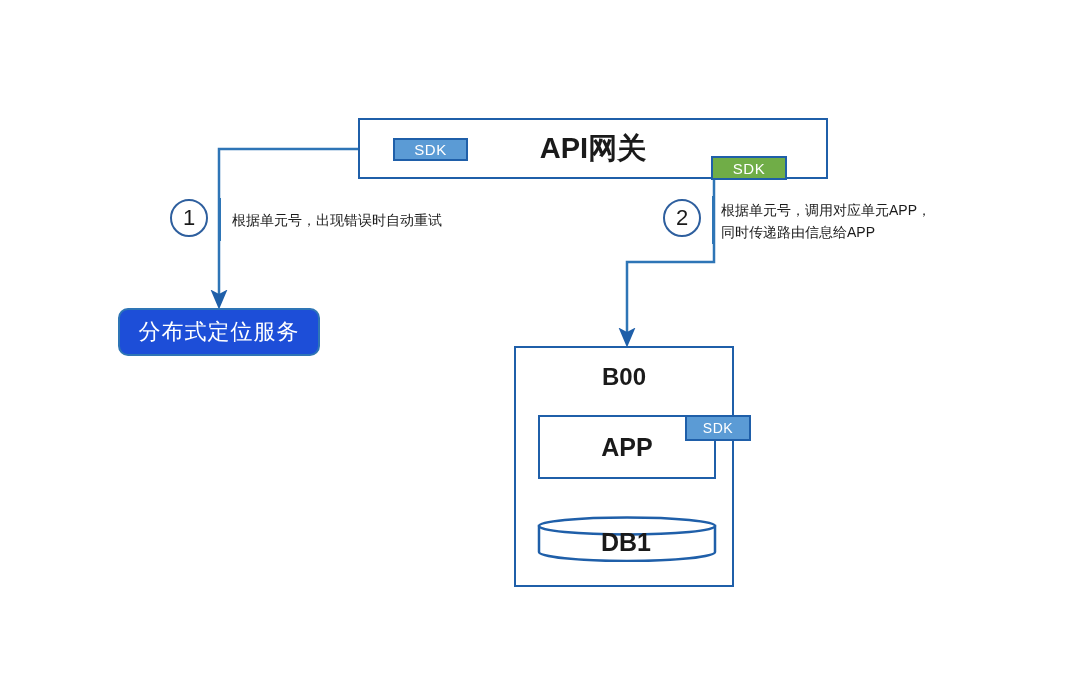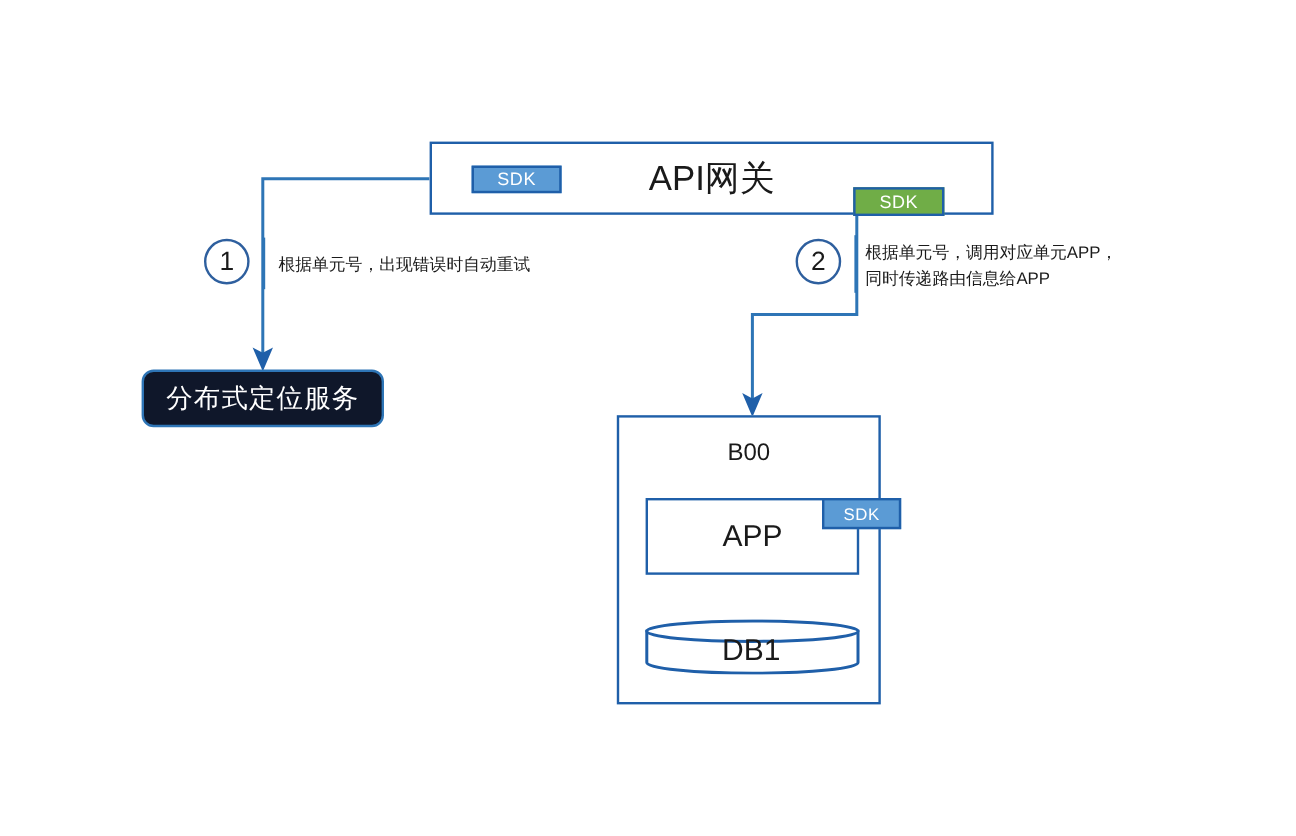--- a/index.html
+++ b/index.html
@@ -26,20 +26,21 @@
     box-sizing: border-box;
     border: 2px solid #1F5FA9;
     background: #ffffff;
   }
   .label-center {
     position: absolute;
     display: flex;
     align-items: center;
     justify-content: center;
     white-space: nowrap;
+    font-weight: bold;
   }
 
   
   #api-gw {
     left: 358px;
     top: 118px;
     width: 470px;
     height: 61px;
   }
   #api-gw-title {
@@ -90,42 +91,42 @@
   
   #locate-svc {
     position: absolute;
     left: 118px;
     top: 308px;
     width: 202px;
     height: 48px;
     box-sizing: border-box;
     border: 2px solid #2E75B6;
     border-radius: 10px;
-    background: #0f172a;
+    background: #1d4ed8;
     display: flex;
     align-items: center;
     justify-content: center;
     color: #ffffff;
     font-size: 22px;
     letter-spacing: 1px;
   }
 
   
   #unit-b00 {
     left: 514px;
     top: 346px;
     width: 220px;
     height: 241px;
   }
   #unit-b00-title {
     left: 514px;
     top: 355px;
     width: 220px;
     height: 44px;
-    font-size: 20px;
+    font-size: 24px;
     color: #1a1a1a;
   }
   #app-box {
     left: 538px;
     top: 415px;
     width: 178px;
     height: 64px;
   }
   #app-label {
     left: 538px;

